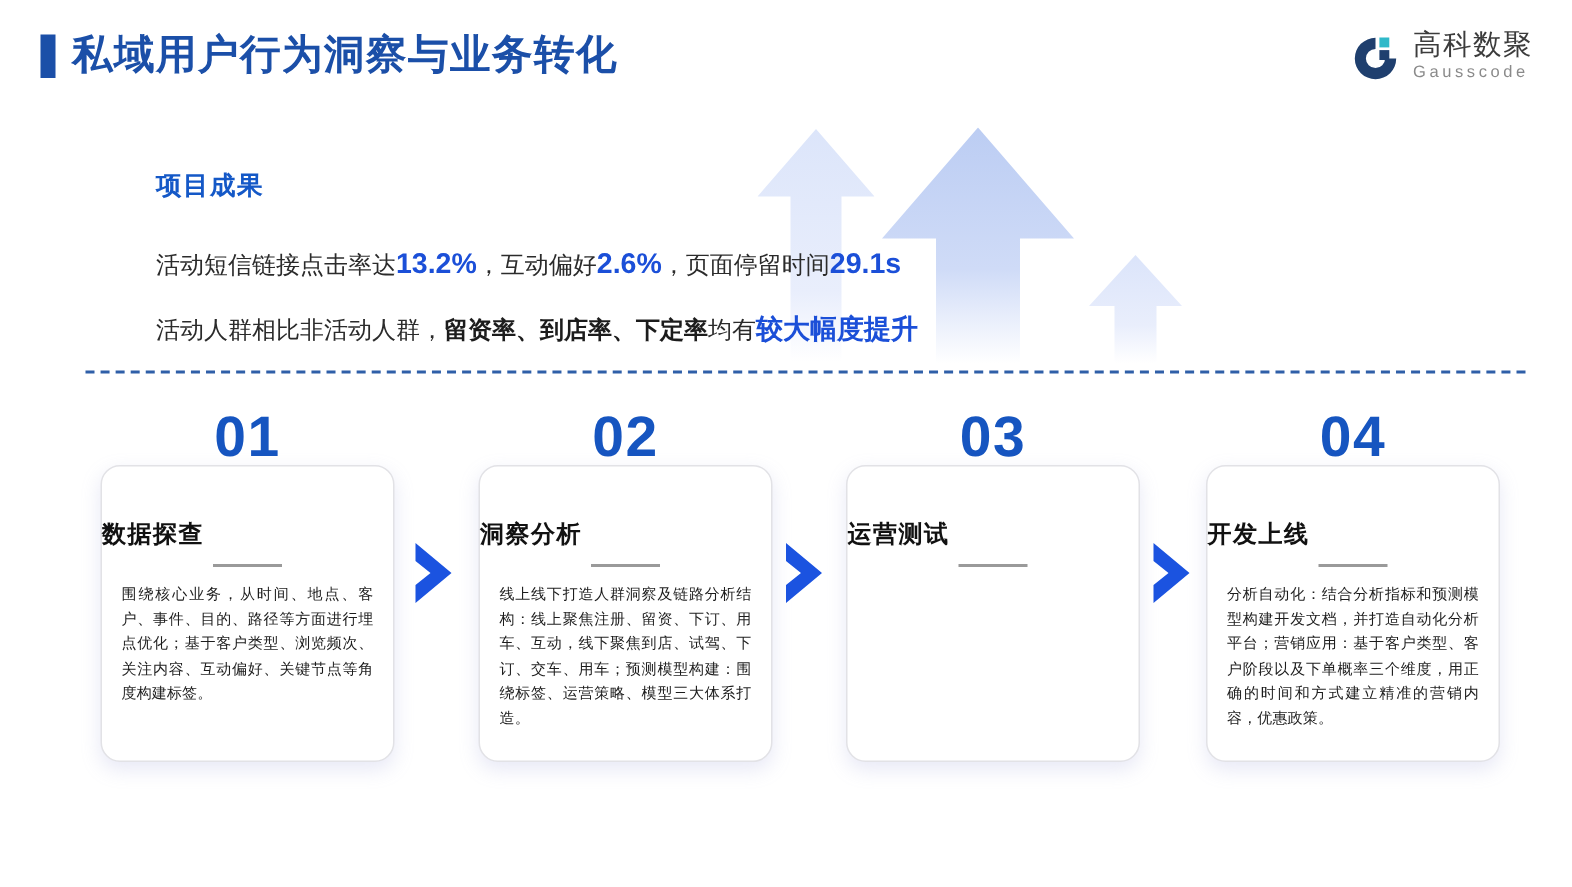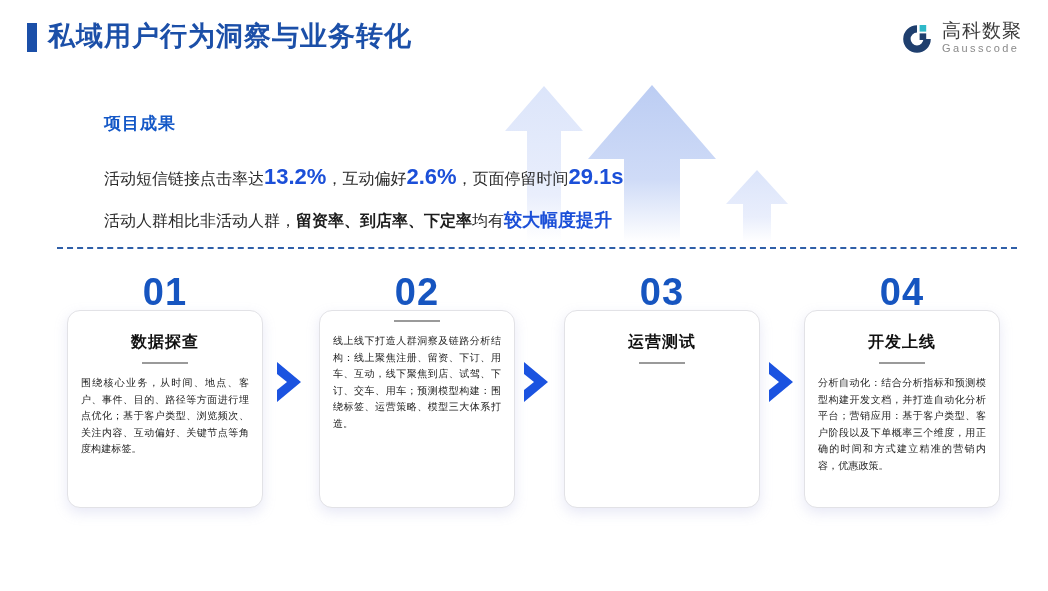--- a/index.html
+++ b/index.html
@@ -54,21 +54,21 @@
   
   #results { position: absolute; left: 64px; top: 112px; width: 700px; margin-left: 40px; }
   #results-heading {
     font-size: 17px; font-weight: bold; color: #1458c7;
     letter-spacing: 1px; margin-bottom: 27px;
   }
   .result-line {
     font-size: 16px; color: #2b2b2b; line-height: 30px;
     margin-bottom: 11px; white-space: nowrap;
   }
-  .hl-num { color: #1b4fd8; font-weight: bold; font-size: 22px; }
+  .hl-num { color: #1b4fd8; font-weight: bold; font-size: 19px; }
   .b-dark { font-weight: bold; color: #1c1c1c; }
   .hl-phrase { color: #1b4fd8; font-weight: bold; font-size: 18px; }
 
   #divider {
     position: absolute; left: 57px; top: 247px; width: 960px; height: 0;
     border-top: 2px dashed #2f5fa8;
   }
 
   
   #steps { position: absolute; left: 0; top: 272px; width: 1048px; height: 250px; }
@@ -80,21 +80,21 @@
   }
   .card {
     position: absolute; top: 38px; left: 0;
     width: 196px; height: 198px;
     background: #ffffff;
     border: 1px solid #e2e2e6;
     border-radius: 13px;
     box-shadow: 0 5px 13px rgba(150,155,215,0.22);
   }
   .card-title {
-    margin-top: 21px; text-align: center;
+    margin-top: 35px; 
     font-size: 16px; font-weight: bold; color: #111111;
     letter-spacing: 1px;
   }
   .card-rule {
     width: 46px; height: 2px; background: #9a9a9a;
     margin: 9px auto 0 auto;
   }
   .card-body {
     margin: 11px 13px 0 13px;
     font-size: 10px; color: #1c1c1c;
@@ -203,20 +203,21 @@
 
     <div class="chev" id="chev-0">
       <svg width="30" height="44" viewBox="0 0 30 44">
         <path d="M3 2 L27 22 L3 42 L3 30 L13 22 L3 14 Z" fill="#1b53e0"></path>
       </svg>
     </div>
 
     <div class="step" id="step-1">
       <div class="step-num">02</div>
       <div class="card">
+        <div class="card-title">洞察分析</div>
         <div class="card-rule"></div>
         <div class="card-body">线上线下打造人群洞察及链路分析结构：线上聚焦注册、留资、下订、用车、互动，线下聚焦到店、试驾、下订、交车、用车；预测模型构建：围绕标签、运营策略、模型三大体系打造。</div>
       </div>
     </div>
 
     <div class="chev" id="chev-1">
       <svg width="30" height="44" viewBox="0 0 30 44">
         <path d="M3 2 L27 22 L3 42 L3 30 L13 22 L3 14 Z" fill="#1b53e0"></path>
       </svg>
     </div>

